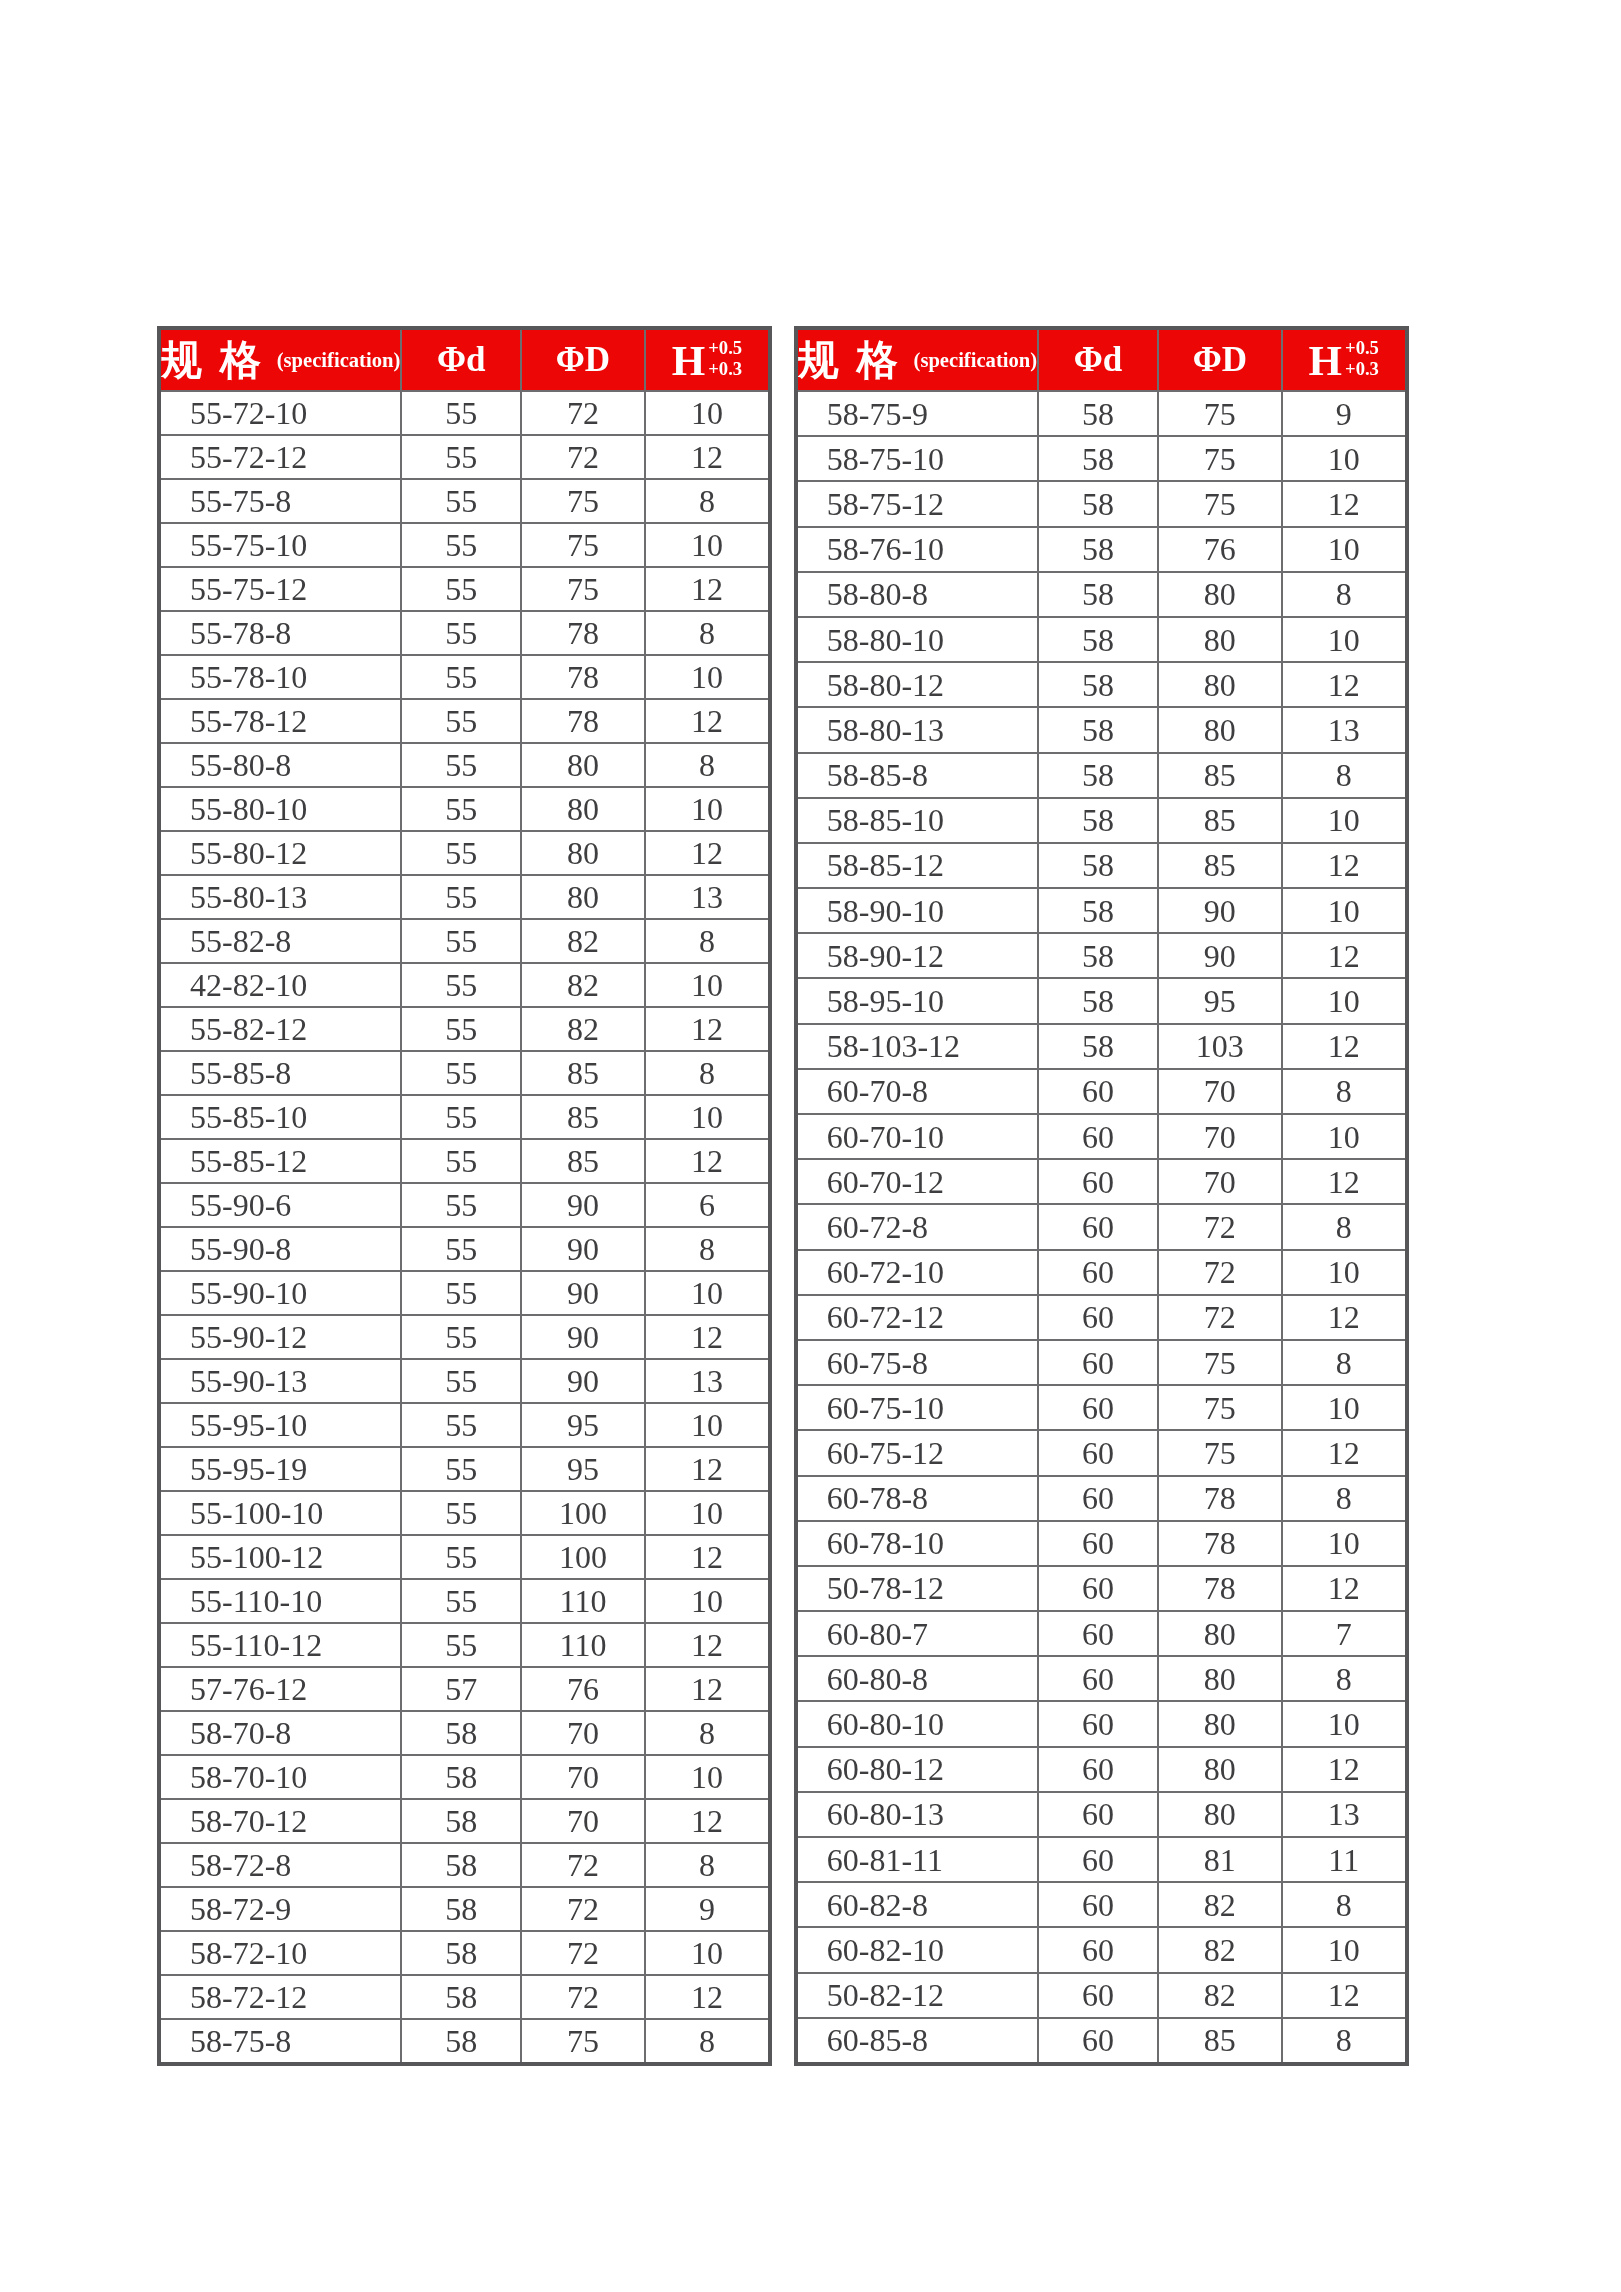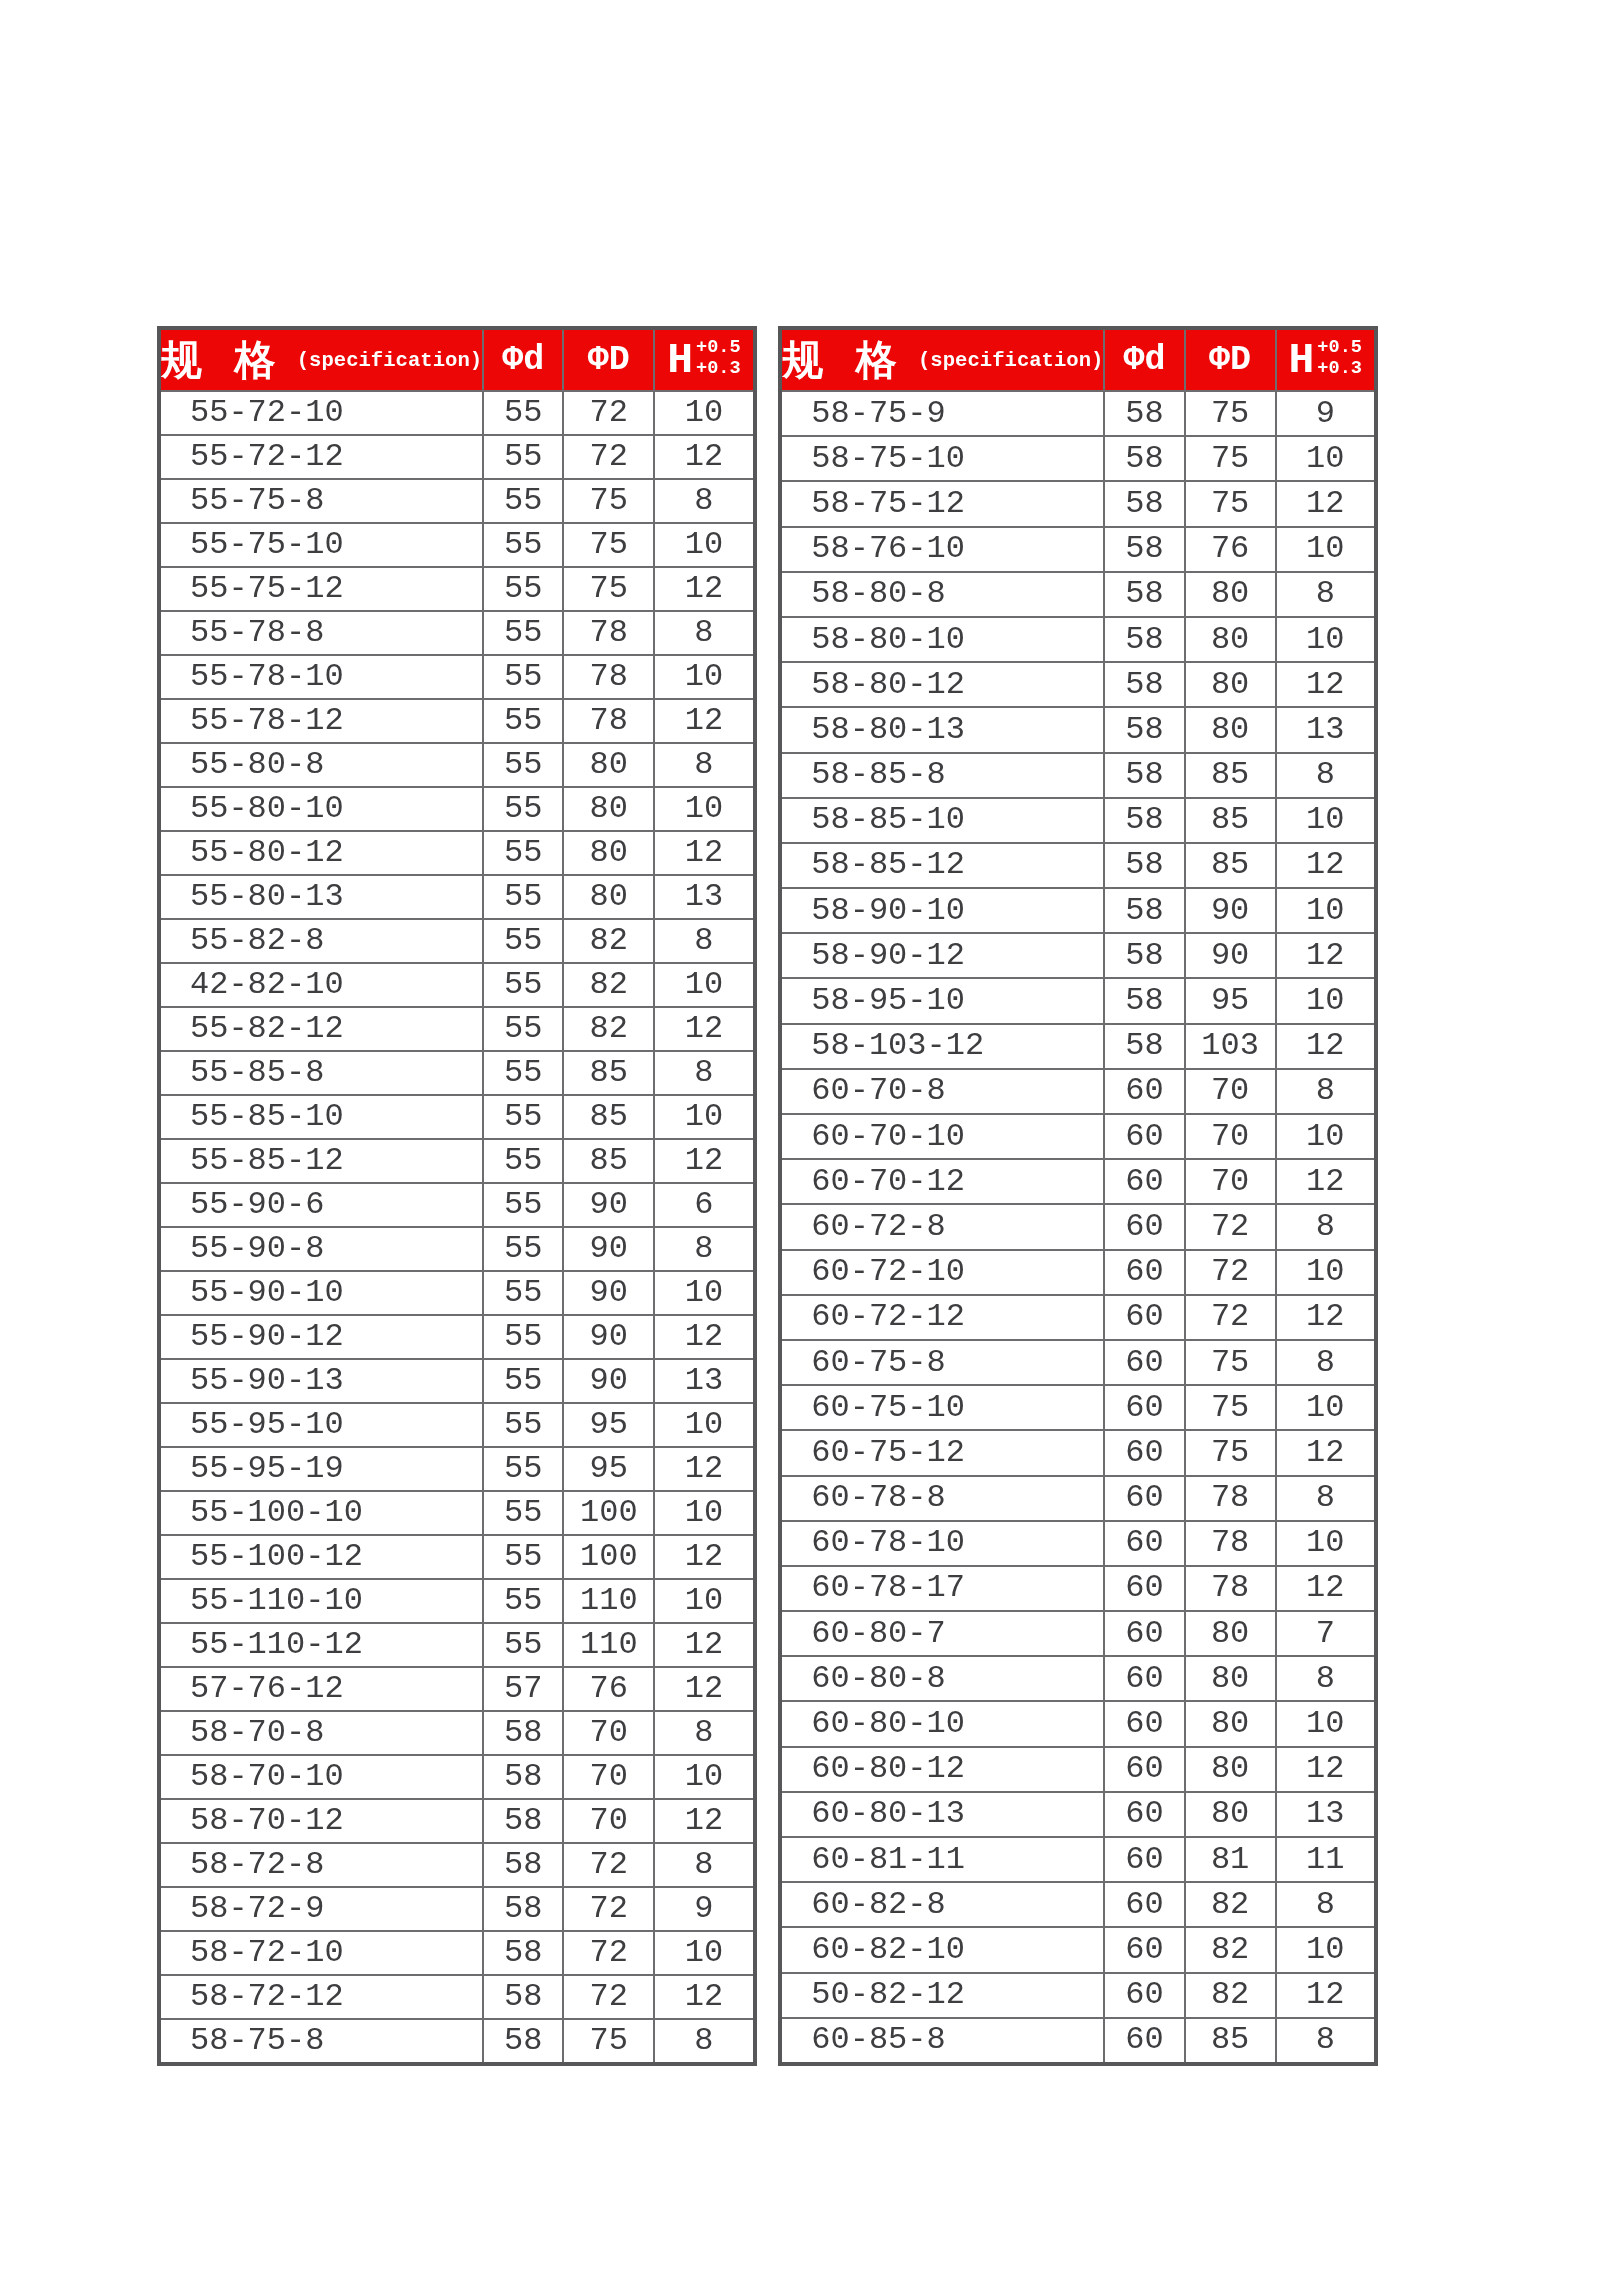--- a/index.html
+++ b/index.html
@@ -1,22 +1,23 @@
 <!DOCTYPE html>
 <html><head>
 <meta charset="utf-8">
 <style>
   html, body { margin: 0; padding: 0; background: #ffffff; }
   .page {
     position: relative;
     width: 1378px;
     height: 2293px;
     background: #ffffff;
-    font-family: Liberation Mono, monospace;
+    font-family: Liberation Serif, serif;
     overflow: hidden;
+    padding-left: 31px;
   }
   .tables {
     position: absolute;
     left: 157px;
     top: 326px;
     display: flex;
     gap: 21.6px;
   }
   table.spec {
     border-collapse: collapse;
@@ -594,21 +595,21 @@
   </tr>
 
   <tr>
     <td class="spec-cell">60-78-10</td>
     <td>60</td>
     <td>78</td>
     <td>10</td>
   </tr>
 
   <tr>
-    <td class="spec-cell">60-78-17</td>
+    <td class="spec-cell">50-78-12</td>
     <td>60</td>
     <td>78</td>
     <td>12</td>
   </tr>
 
   <tr>
     <td class="spec-cell">60-80-7</td>
     <td>60</td>
     <td>80</td>
     <td>7</td>

